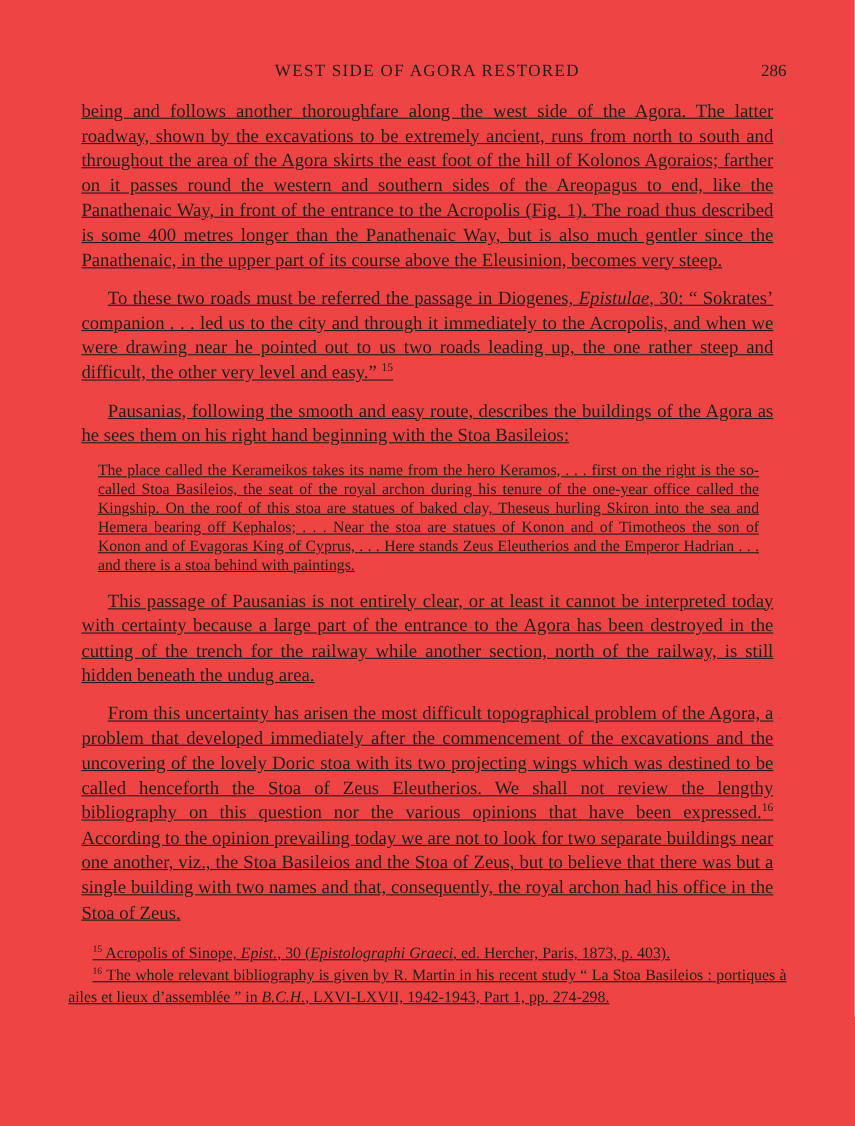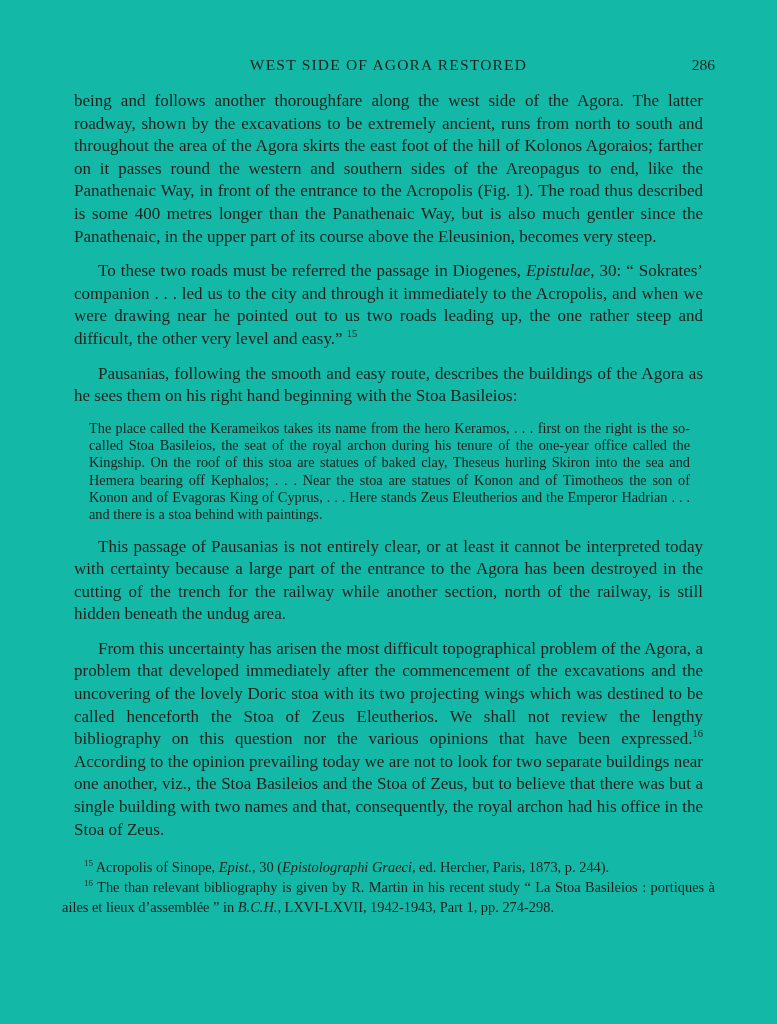--- a/index.html
+++ b/index.html
@@ -57,30 +57,30 @@
     font-size: 14.4px;
     line-height: 19.8px;
     text-align: justify;
   }
   .footnote { margin: 0; text-indent: 22px; }
   i { font-style: italic; }
 </style>
 </head>
 <body>
 
-<div class="page" style="background: #14b8a6; color: rgb(32, 31, 28);">
+<div class="page" style="background: #ef4444; color: rgb(32, 31, 28); text-decoration: underline;">
   <div class="header">
     <span class="running-title">WEST SIDE OF AGORA RESTORED</span>
     <span class="page-number">286</span>
   </div>
   <div class="body-text">
       <p class="para"><span>being and follows another thoroughfare along the west side of the Agora.  The latter roadway, shown by the excavations to be extremely ancient, runs from north to south and throughout the area of the Agora skirts the east foot of the hill of Kolonos Agoraios; farther on it passes round the western and southern sides of the Areopagus to end, like the Panathenaic Way, in front of the entrance to the Acropolis (Fig. 1). The road thus described is some 400 metres longer than the Panathenaic Way, but is also much gentler since the Panathenaic, in the upper part of its course above the Eleusinion, becomes very steep.</span></p>
       <p class="para indent"><span>To these two roads must be referred the passage in Diogenes, </span><i>Epistulae</i><span>, 30: “ Sokrates’ companion . . . led us to the city and through it immediately to the Acropolis, and when we were drawing near he pointed out to us two roads leading up, the one rather steep and difficult, the other very level and easy.” </span><sup class="fn-ref">15</sup></p>
       <p class="para indent"><span>Pausanias, following the smooth and easy route, describes the buildings of the Agora as he sees them on his right hand beginning with the Stoa Basileios:</span></p>
       <blockquote class="quote"><span>The place called the Kerameikos takes its name from the hero Keramos, . . . first on the right is the so-called Stoa Basileios, the seat of the royal archon during his tenure of the one-year office called the Kingship.  On the roof of this stoa are statues of baked clay, Theseus hurling Skiron into the sea and Hemera bearing off Kephalos; . . .  Near the stoa are statues of Konon and of Timotheos the son of Konon and of Evagoras King of Cyprus, . . .  Here stands Zeus Eleutherios and the Emperor Hadrian . . . and there is a stoa behind with paintings.</span></blockquote>
       <p class="para indent"><span>This passage of Pausanias is not entirely clear, or at least it cannot be interpreted today with certainty because a large part of the entrance to the Agora has been destroyed in the cutting of the trench for the railway while another section, north of the railway, is still hidden beneath the undug area.</span></p>
       <p class="para indent"><span>From this uncertainty has arisen the most difficult topographical problem of the Agora, a problem that developed immediately after the commencement of the excavations and the uncovering of the lovely Doric stoa with its two projecting wings which was destined to be called henceforth the Stoa of Zeus Eleutherios.  We shall not review the lengthy bibliography on this question nor the various opinions that have been expressed.</span><sup class="fn-ref">16</sup><span>  According to the opinion prevailing today we are not to look for two separate buildings near one another, viz., the Stoa Basileios and the Stoa of Zeus, but to believe that there was but a single building with two names and that, consequently, the royal archon had his office in the Stoa of Zeus.</span></p>
     </div>
   <div class="footnotes">
-      <p class="footnote"><sup class="fn-ref">15</sup><span> Acropolis of Sinope, </span><i>Epist.</i><span>, 30 (</span><i>Epistolographi Graeci</i><span>, ed. Hercher, Paris, 1873, p. 244).</span></p>
-      <p class="footnote"><sup class="fn-ref">16</sup><span> The than relevant bibliography is given by R. Martin in his recent study “ La Stoa Basileios : portiques à ailes et lieux d’assemblée ” in </span><i>B.C.H.</i><span>, LXVI-LXVII, 1942-1943, Part 1, pp. 274-298.</span></p>
+      <p class="footnote"><sup class="fn-ref">15</sup><span> Acropolis of Sinope, </span><i>Epist.</i><span>, 30 (</span><i>Epistolographi Graeci</i><span>, ed. Hercher, Paris, 1873, p. 403).</span></p>
+      <p class="footnote"><sup class="fn-ref">16</sup><span> The whole relevant bibliography is given by R. Martin in his recent study “ La Stoa Basileios : portiques à ailes et lieux d’assemblée ” in </span><i>B.C.H.</i><span>, LXVI-LXVII, 1942-1943, Part 1, pp. 274-298.</span></p>
     </div>
 </div>
 
 </body></html>

